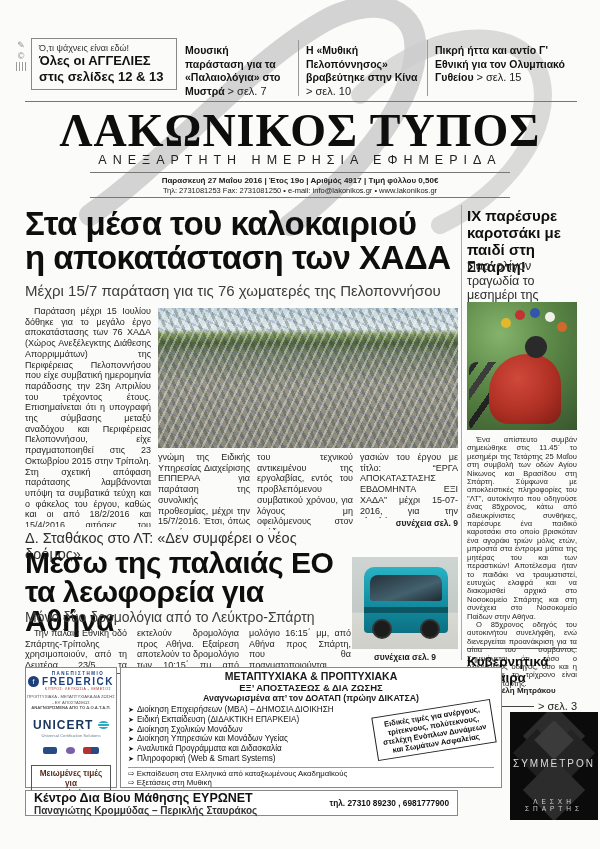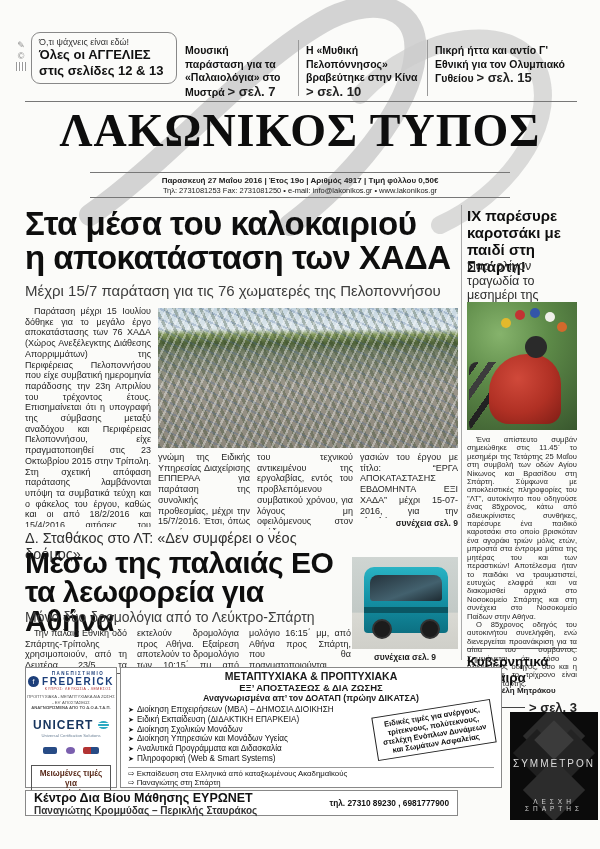--- a/index.html
+++ b/index.html
@@ -9,21 +9,21 @@
   .hline{position:absolute;background:#777;height:1px;}
   .vline{position:absolute;background:#999;width:1px;}
 
   
   .topicon{font-size:9px;color:#888;line-height:11px;display:block;text-align:center;}
   .barcode{width:10px;height:9px;background:repeating-linear-gradient(90deg,#999 0 1px,#fff 1px 3px);}
   .promo{border:1px solid #888;padding:4px 7px;}
   .promo .p1{font-size:9px;color:#333;}
   .promo .p2,.promo .p3{font-size:13px;font-weight:bold;color:#111;line-height:16px;}
   .teaser{font-size:10.5px;font-weight:bold;line-height:13.5px;color:#111;}
-  .pageref{font-size:13px;font-weight:bold;color:#222;}
+  .pageref{font-size:11px;font-weight:normal;color:#222;}
 
   
   .mast{font-family:"Liberation Serif","DejaVu Serif",serif;font-weight:bold;font-size:46px;
         letter-spacing:1px;text-align:center;width:100%;color:#0d0d0d;}
   .mastsub{font-size:12.5px;letter-spacing:6px;text-align:center;width:100%;color:#222;}
   .dateline{font-size:8px;font-weight:bold;text-align:center;width:100%;color:#222;}
   .contact{font-size:7.5px;text-align:center;width:100%;color:#222;}
 
   
   .h1a{font-size:33px;font-weight:bold;letter-spacing:-0.5px;line-height:34px;color:#0e0e0e;}
@@ -104,21 +104,21 @@
     <path d="M90 215 C 170 160, 250 60, 330 18 C 380 -6, 420 10, 415 55 C 410 110, 350 180, 290 225" fill="none" stroke="#c6c6c6" stroke-width="22" stroke-linecap="round" opacity="0.75"></path>
     <path d="M360 95 C 420 30, 520 18, 540 75 C 556 128, 505 195, 440 225" fill="none" stroke="#cccccc" stroke-width="18" stroke-linecap="round" opacity="0.7"></path>
   </svg>
 
   <div class="ab" style="left:16px;top:40px;z-index:2;">
     <span class="topicon">✎</span>
     <span class="topicon">©</span>
     <span class="topicon barcode"></span>
   </div>
 
-  <div class="ab promo" style="left:31px;top:32px;width:130px;z-index:2;border-radius:9px;">
+  <div class="ab promo" style="left:31px;top:38px;width:130px;z-index:2;">
     <div class="p1">Ό,τι ψάχνεις είναι εδώ!</div>
     <div class="p2">Όλες οι ΑΓΓΕΛΙΕΣ</div>
     <div class="p3">στις σελίδες 12 &amp; 13</div>
   </div>
 
   <div class="ab teaser" style="left:185px;top:44px;width:103px;z-index:2;">
     <span>Μουσική παράσταση για τα «Παλαιολόγια» στο Μυστρά</span>
     <span class="pageref">&gt; σελ. 7</span>
   </div>
   <div class="vline" style="left:298px;top:40px;height:56px;z-index:2;"></div>
@@ -128,20 +128,21 @@
   </div>
   <div class="vline" style="left:427px;top:40px;height:56px;z-index:2;"></div>
   <div class="ab teaser" style="left:435px;top:44px;width:142px;z-index:2;">
     <span>Πικρή ήττα και αντίο Γ' Εθνική για τον Ολυμπιακό Γυθείου</span>
     <span class="pageref">&gt; σελ. 15</span>
   </div>
 
   <div class="hline" style="left:25px;top:101px;width:552px;z-index:2;"></div>
 
   <div class="ab mast" style="left:0;top:104px;z-index:2;">ΛΑΚΩΝΙΚΟΣ ΤΥΠΟΣ</div>
+  <div class="ab mastsub" style="left:0;top:153px;z-index:2;">ΑΝΕΞΑΡΤΗΤΗ ΗΜΕΡΗΣΙΑ ΕΦΗΜΕΡΙΔΑ</div>
   <div class="hline" style="left:90px;top:172px;width:420px;z-index:2;"></div>
   <div class="ab dateline" style="left:0;top:176px;z-index:2;">Παρασκευή 27 Μαΐου 2016 | Έτος 19ο | Αριθμός 4917 | Τιμή φύλλου 0,50€</div>
   <div class="ab contact" style="left:0;top:186px;z-index:2;">Τηλ: 2731081253 Fax: 2731081250 • e-mail: info@lakonikos.gr • www.lakonikos.gr</div>
   <div class="hline" style="left:90px;top:197px;width:420px;z-index:2;"></div>
 
   <div class="ab h1a" style="left:25px;top:207px;width:432px;z-index:2;">
     <div>Στα μέσα του καλοκαιριού</div>
     <div>η αποκατάσταση των ΧΑΔΑ</div>
   </div>
   <div class="ab sub" style="left:25px;top:282px;width:432px;z-index:2;">Μέχρι 15/7 παράταση για τις 76 χωματερές της Πελοποννήσου</div>
@@ -262,21 +263,21 @@
         <div class="bl"><span class="g">➤</span><span>Διοίκηση Σχολικών Μονάδων</span></div>
         <div class="bl"><span class="g">➤</span><span>Διοίκηση Υπηρεσιών και Μονάδων Υγείας</span></div>
         <div class="bl"><span class="g">➤</span><span>Αναλυτικά Προγράμματα και Διδασκαλία</span></div>
         <div class="bl"><span class="g">➤</span><span>Πληροφορική (Web &amp; Smart Systems)</span></div>
       </div>
       <div class="rotnote" style="position:absolute;right:0;top:3px;width:108px;">Ειδικές τιμές για ανέργους, τρίτεκνους, πολύτεκνους, στελέχη Ενόπλων Δυνάμεων και Σωμάτων Ασφαλείας</div>
     </div>
     <div class="hline" style="position:static;width:100%;background:#999;margin:3px 0 2px 0;"></div>
     <div>
       <div class="feat"><span class="g">⇨</span> <span>Εκπαίδευση στα Ελληνικά από καταξιωμένους Ακαδημαϊκούς</span></div>
-      <div class="feat"><span class="g">⇨</span> <span>Παναγιώτης στη Σπάρτη</span></div>
+      <div class="feat"><span class="g">⇨</span> <span>Εξετάσεις στη Μυθική</span></div>
       <div class="feat"><span class="g">⇨</span> <span>Προσιτά δίδακτρα (Αποπληρωμή σε 16-34 άτοκες δόσεις)</span></div>
     </div>
   </div>
 
   <div class="ab adbox" style="left:25px;top:790px;width:433px;height:26px;z-index:2;box-sizing:border-box;display:flex;align-items:center;padding:0 8px;gap:10px;">
     <div style="flex:1;">
       <div class="euro-name">Κέντρο Δια Βίου Μάθησης ΕΥΡΩΝΕΤ</div>
       <div class="euro-own">Παναγιώτης Κρομμύδας – Περικλής Σταυράκος</div>
     </div>
     <div class="euro-adr" style="text-align:center;">

